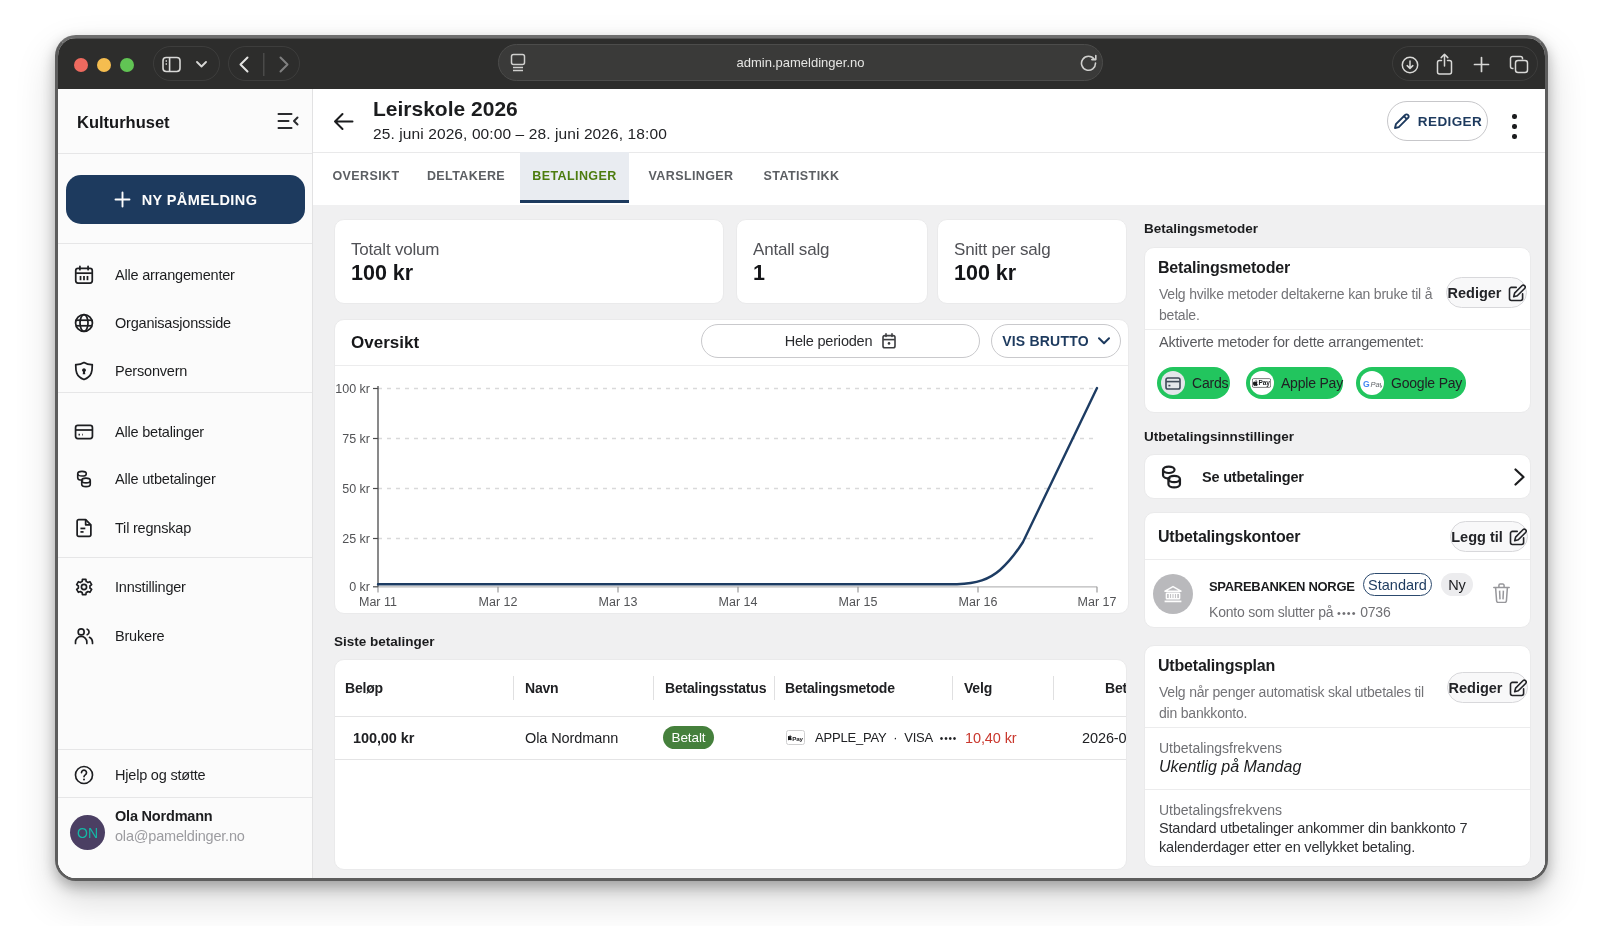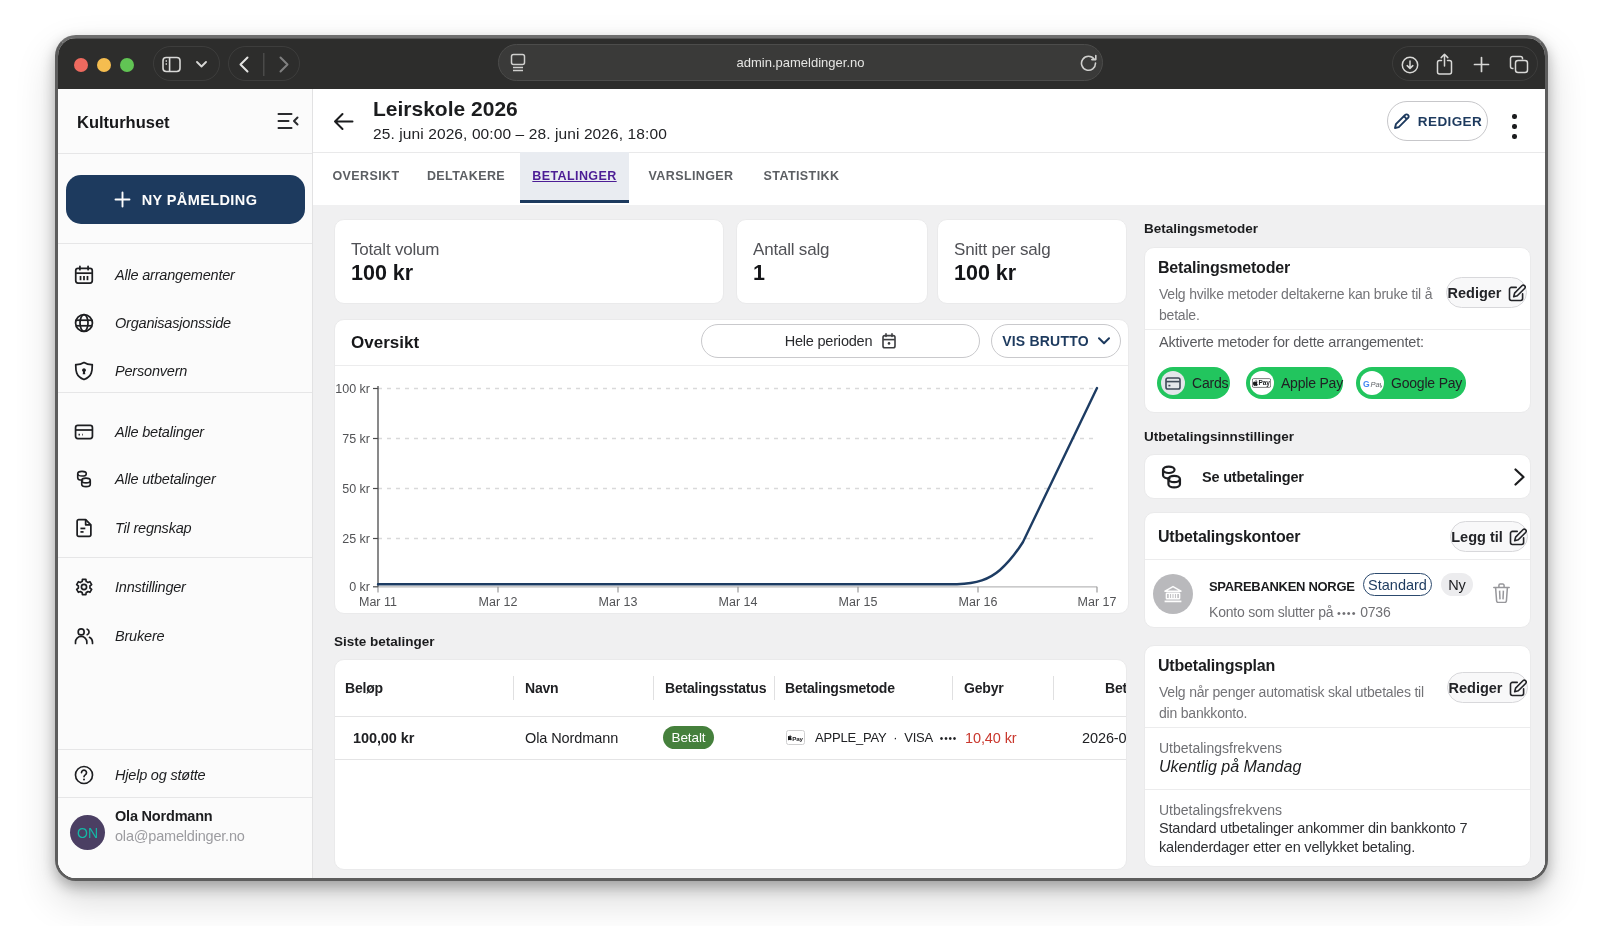--- a/index.html
+++ b/index.html
@@ -27,41 +27,41 @@
   .app { position:absolute; left:0; top:51px; width:1487px; height:789px; background:#ffffff; }
   
   .side { position:absolute; left:0; top:0; width:255px; height:789px; background:#fbfbfb;
     border-right:1px solid #e2e2e3; }
   .sb-title { position:absolute; left:19px; top:24px; font-size:16.5px; font-weight:bold; color:#17181a; }
   .sb-collapse { position:absolute; left:219px; top:23px; }
   .sb-div { position:absolute; left:0; width:254px; height:1px; background:#e6e6e7; }
   .newbtn { position:absolute; left:8px; top:86px; width:239px; height:49px; background:#1d3a5e;
     border-radius:15px; color:#fdfdfd; font-size:14.5px; font-weight:bold; letter-spacing:.4px;
     display:flex; align-items:center; justify-content:center; gap:11px; }
-  .nav-item { position:absolute; left:0; width:254px; height:48px; display:flex; align-items:center;font-style:italic; }
+  .nav-item { position:absolute; left:0; width:254px; height:48px; display:flex; align-items:center; }
   .nav-item svg { margin-left:16px; flex:none; }
   .nav-item span { margin-left:21px; font-size:14.5px; letter-spacing:-0.2px; color:#1c1d1f; }
   .user { position:absolute; left:12px; top:718px; }
   .avatar { position:absolute; left:0; top:8px; width:35px; height:35px; border-radius:50%;
     background:#4b3f63; color:#14b8a6; font-size:14px; display:flex; align-items:center; justify-content:center; }
   .uname { position:absolute; left:45px; top:1px; font-size:14.5px; font-weight:bold; letter-spacing:-0.2px; color:#1c1d1f; white-space:nowrap; }
   .umail { position:absolute; left:45px; top:21px; font-size:14.5px; letter-spacing:-0.2px; color:#9c9ca0; white-space:nowrap; }
   
   .mhead { position:absolute; left:255px; top:0; width:1232px; height:116px; background:#ffffff; }
   .backarr { position:absolute; left:20px; top:23px; }
   .ptitle { position:absolute; left:60px; top:8px; font-size:21px; font-weight:bold; color:#1b1c1e; }
   .psub { position:absolute; left:60px; top:36px; font-size:15.5px; letter-spacing:0.1px; color:#212225; }
   .redbtn { position:absolute; left:1074px; top:12px; width:101px; height:40px; border:1px solid #c7c7ca;
     border-radius:20px; display:flex; align-items:center; justify-content:center; gap:8px;
     font-size:13.5px; font-weight:bold; letter-spacing:.4px; color:#1d3a5e; background:#fff; }
   .vdots { position:absolute; left:1199px; top:25px; width:4.5px; }
   .vdots i { display:block; width:4.5px; height:4.5px; border-radius:50%; background:#1b1c1e; margin-bottom:5.5px; }
   .tab { position:absolute; top:63px; height:51px; display:flex; align-items:center; justify-content:center; font-size:12.5px;
     letter-spacing:.4px; color:#5c5f63; font-weight:bold; border-bottom:3px solid transparent; }
-  .tab.on { color:#4c1d95; background:#e9ecf1; border-bottom-color:#1d3a5e;text-decoration:underline; }
+  .tab.on { color:#4d7c0f; background:#e9ecf1; border-bottom-color:#1d3a5e; }
   
   .content { position:absolute; left:255px; top:116px; width:1232px; height:673px; background:#f0f0f1; }
   .card { position:absolute; background:#fff; border-radius:10px; border:1px solid #eaeaeb; }
   
   .stat-label { position:absolute; left:16px; top:20px; font-size:17px; letter-spacing:-0.2px; color:#505156; }
   .stat-val { position:absolute; left:16px; top:41px; font-size:21.5px; font-weight:bold; color:#141518; }
   
   .chart-head { position:absolute; left:0; top:0; width:100%; height:46px; border-bottom:1px solid #ececed; }
   .chart-title { position:absolute; left:16px; top:13px; font-size:17px; font-weight:bold; color:#17181a; }
   .pillbtn { position:absolute; border:1px solid #c9c9cc; border-radius:18px; background:#fff;
@@ -360,21 +360,21 @@
           <path d="M43 218.2 H622 C642 217.5 654 213.5 665 204 C674 196 681 187 688 176 L762 22" fill="none" stroke="#1d3c63" stroke-width="2.4" stroke-linecap="round"></path>
         </svg>
       </div>
 
       <div class="tbl-label">Siste betalinger</div>
       <div class="card" style="left:21px; top:454px; width:793px; height:211px; overflow:hidden;">
         <div class="th" style="left:10px;">Beløp</div>
         <div class="th" style="left:190px;">Navn</div>
         <div class="th" style="left:330px;">Betalingsstatus</div>
         <div class="th" style="left:450px;">Betalingsmetode</div>
-        <div class="th" style="left:629px;">Gebyr</div>
+        <div class="th" style="left:629px;">Velg</div>
         <div class="th" style="left:770px;">Betalingsdato</div>
         <div class="colsep" style="left:178px;"></div>
         <div class="colsep" style="left:318px;"></div>
         <div class="colsep" style="left:439px;"></div>
         <div class="colsep" style="left:617px;"></div>
         <div class="colsep" style="left:718px;"></div>
         <div class="cdiv" style="top:56px; background:#e4e4e5;"></div>
         <div class="cdiv" style="top:99px; background:#e4e4e5;"></div>
         <div class="td" style="left:18px; font-weight:bold;">100,00 kr</div>
         <div class="td" style="left:190px;">Ola Nordmann</div>

